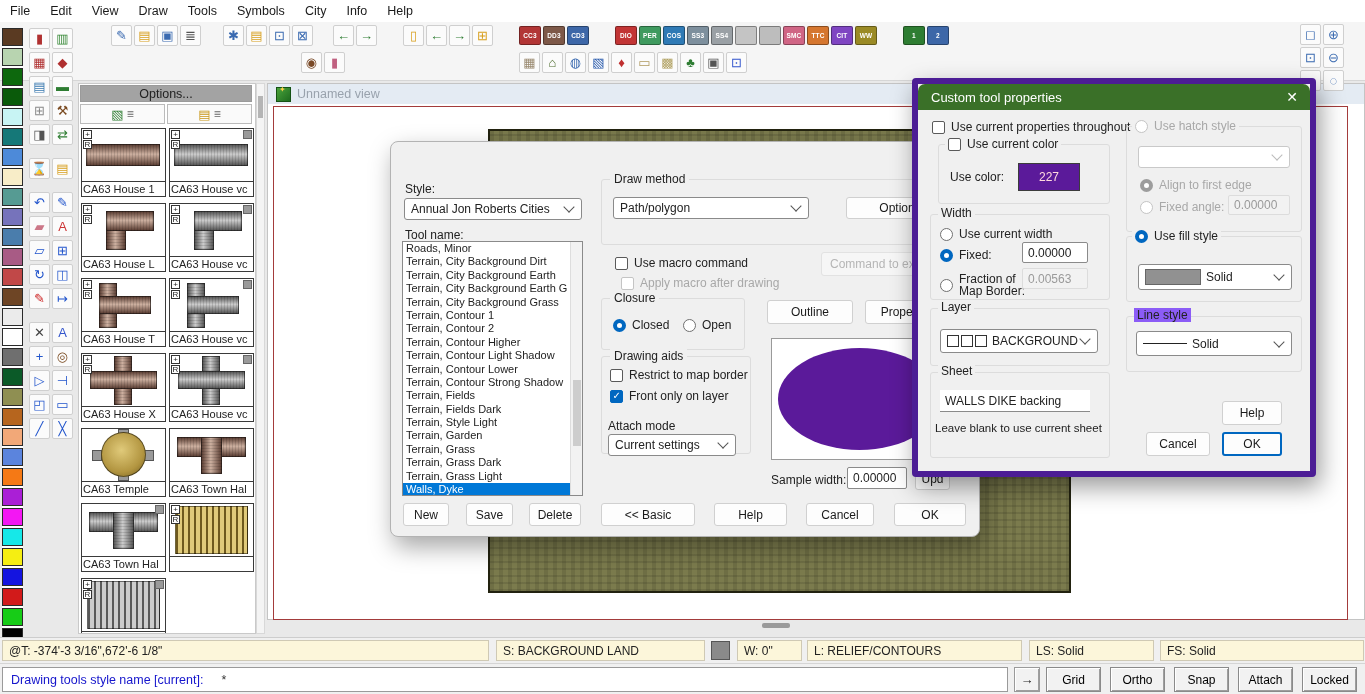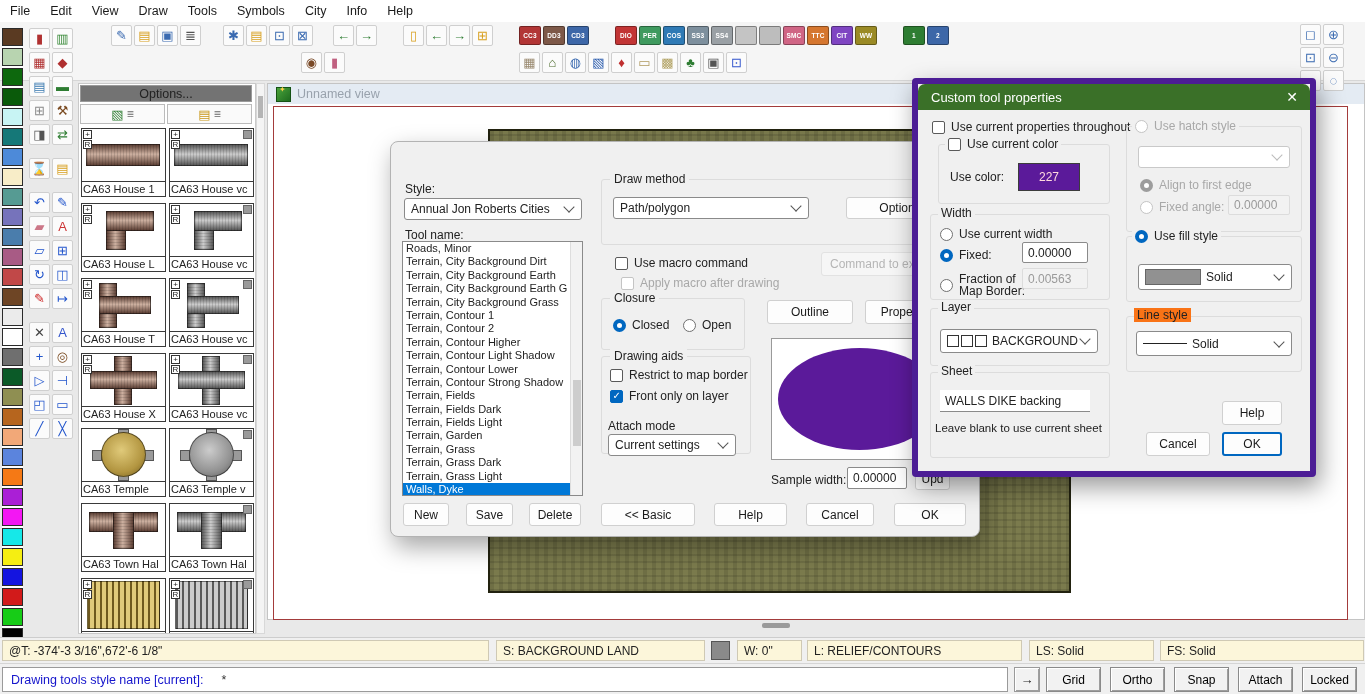--- a/index.html
+++ b/index.html
@@ -29,21 +29,21 @@
   
   #right-toolbar{position:absolute;right:2px;top:24px;width:64px;display:grid;grid-template-columns:21px 21px;gap:2px;z-index:3}
   
   #palette{position:absolute;left:2px;top:28px;width:21px;z-index:2;background:#fff;padding:0}
   .swatch{height:18px;margin-bottom:2px;border:1px solid #2a2a2a;box-sizing:border-box}
   #left-icons{position:absolute;left:28px;top:26px;width:50px;z-index:2}
   .lt-row{display:flex;height:24px;align-items:center}
   .lt-gap{height:10px}
   
   #catalog{position:absolute;left:78px;top:83px;width:178px;height:551px;background:#fff;z-index:2;overflow:hidden;border:1px solid #c9c9c9;box-sizing:border-box}
-  #cat-options{position:absolute;left:1px;top:1px;width:172px;height:17px;background:#737373;border:1px solid #9a9a9a;
+  #cat-options{position:absolute;left:1px;top:1px;width:172px;height:17px;background:#a3a3a3;border:1px solid #9a9a9a;
                font-size:12.5px;display:flex;align-items:center;justify-content:center;box-sizing:border-box}
   .cat-tab{position:absolute;top:20px;width:85px;height:20px;background:#fafafa;border:1px solid #bbb;box-sizing:border-box;
            display:flex;align-items:center;justify-content:center;gap:3px;font-size:12px}
   #cat-tab1{left:1px}#cat-tab2{left:88px}
   #sym-grid{position:absolute;left:2px;top:44px;display:grid;grid-template-columns:85px 85px;column-gap:3px}
   .sym-cell{height:69px;margin-bottom:6px;position:relative}
   .thumb{position:relative;height:54px;background:#fff;border:1px solid #3a3a3a;box-sizing:border-box;overflow:hidden}
   .sym-label{height:15px;border:1px solid #3a3a3a;border-top:none;font-size:11px;line-height:14px;white-space:nowrap;overflow:hidden;background:#fff;padding-left:1px;box-sizing:border-box}
   .tone-warm{--c1:#96705f;--c2:#cdb0a0;--c3:#5f4237}
   .tone-gray{--c1:#929292;--c2:#cccccc;--c3:#595959}
@@ -181,21 +181,21 @@
   #rb-hatch{left:214px;top:35px;background:#f0f0f0;padding:0 3px}
   #hatch-combo{left:220px;top:62px;width:152px;height:22px}
   #rb-align{left:222px;top:94px}
   #rb-fangle{left:222px;top:116px}
   #angle-field{left:310px;top:111px;width:62px;height:20px}
   #g-fill{left:208px;top:152px;width:174px;height:64px}
   #rb-fill{left:214px;top:145px;background:#f0f0f0;padding:0 3px}
   #fill-combo{left:220px;top:180px;width:154px;height:26px}
   #fill-swatch{width:54px;height:14px;background:#919191;border:1px solid #666;flex:0 0 54px}
   #g-line{left:208px;top:232px;width:174px;height:54px}
-  #lbl-line{left:216px;top:224px;background:#f97316;padding:0 3px}
+  #lbl-line{left:216px;top:224px;background:#8b5cf6;padding:0 3px}
   #line-combo{left:218px;top:247px;width:156px;height:25px}
   #line-sample{width:44px;height:0;border-top:1px solid #222;flex:0 0 44px}
   #btn-help2{left:304px;top:317px;width:60px;height:24px}
   #btn-cancel2{left:228px;top:348px;width:64px;height:24px}
   #btn-ok2{left:304px;top:348px;width:60px;height:24px;border:2px solid #0067c0}
   
   #statusbar{position:absolute;left:0;top:637px;width:1365px;height:26px;background:#f0f0f0;border-top:1px solid #cdcdcd;z-index:5}
   .sfield{position:absolute;top:2px;height:21px;background:#fcf6da;border:1px solid #cfc9b4;box-sizing:border-box;
           font-size:12px;display:flex;align-items:center;padding-left:6px;white-space:nowrap;overflow:hidden}
   #sf-cursor{left:2px;width:487px}
@@ -624,31 +624,20 @@
         <div class="thumb tone-gold">
           <div class="stub n"></div>
           <div class="stub s"></div>
           <div class="stub w"></div>
           <div class="stub e"></div>
           <div class="sh dome"></div>
         </div>
         <div class="sym-label">CA63 Temple</div>
       </div>
       <div class="sym-cell">
-        <div class="thumb tone-gray">
-          <div class="stub n"></div>
-          <div class="stub s"></div>
-          <div class="stub w"></div>
-          <div class="stub e"></div>
-          <div class="sh dome"></div>
-          <div class="badge vc"></div>
-        </div>
-        <div class="sym-label">CA63 Temple v</div>
-      </div>
-      <div class="sym-cell">
         <div class="thumb tone-warm">
           <div class="sh t2-h"></div>
           <div class="sh t2-v vgrain"></div>
         </div>
         <div class="sym-label">CA63 Town Hal</div>
       </div>
       <div class="sym-cell">
         <div class="thumb tone-gray">
           <div class="sh t2-h"></div>
           <div class="sh t2-v vgrain"></div>
@@ -706,21 +695,21 @@
       <div class="tl-item">Terrain, City Background Earth G</div>
       <div class="tl-item">Terrain, City Background Grass</div>
       <div class="tl-item">Terrain, Contour 1</div>
       <div class="tl-item">Terrain, Contour 2</div>
       <div class="tl-item">Terrain, Contour Higher</div>
       <div class="tl-item">Terrain, Contour Light Shadow</div>
       <div class="tl-item">Terrain, Contour Lower</div>
       <div class="tl-item">Terrain, Contour Strong Shadow</div>
       <div class="tl-item">Terrain, Fields</div>
       <div class="tl-item">Terrain, Fields Dark</div>
-      <div class="tl-item">Terrain, Fields Light</div>
+      <div class="tl-item">Terrain, Style Light</div>
       <div class="tl-item">Terrain, Garden</div>
       <div class="tl-item">Terrain, Grass</div>
       <div class="tl-item">Terrain, Grass Dark</div>
       <div class="tl-item">Terrain, Grass Light</div>
       <div class="tl-item sel">Walls, Dyke</div>
       <div id="dt-list-scroll">
         <div id="dt-list-thumb"></div>
       </div>
     </div>
 

